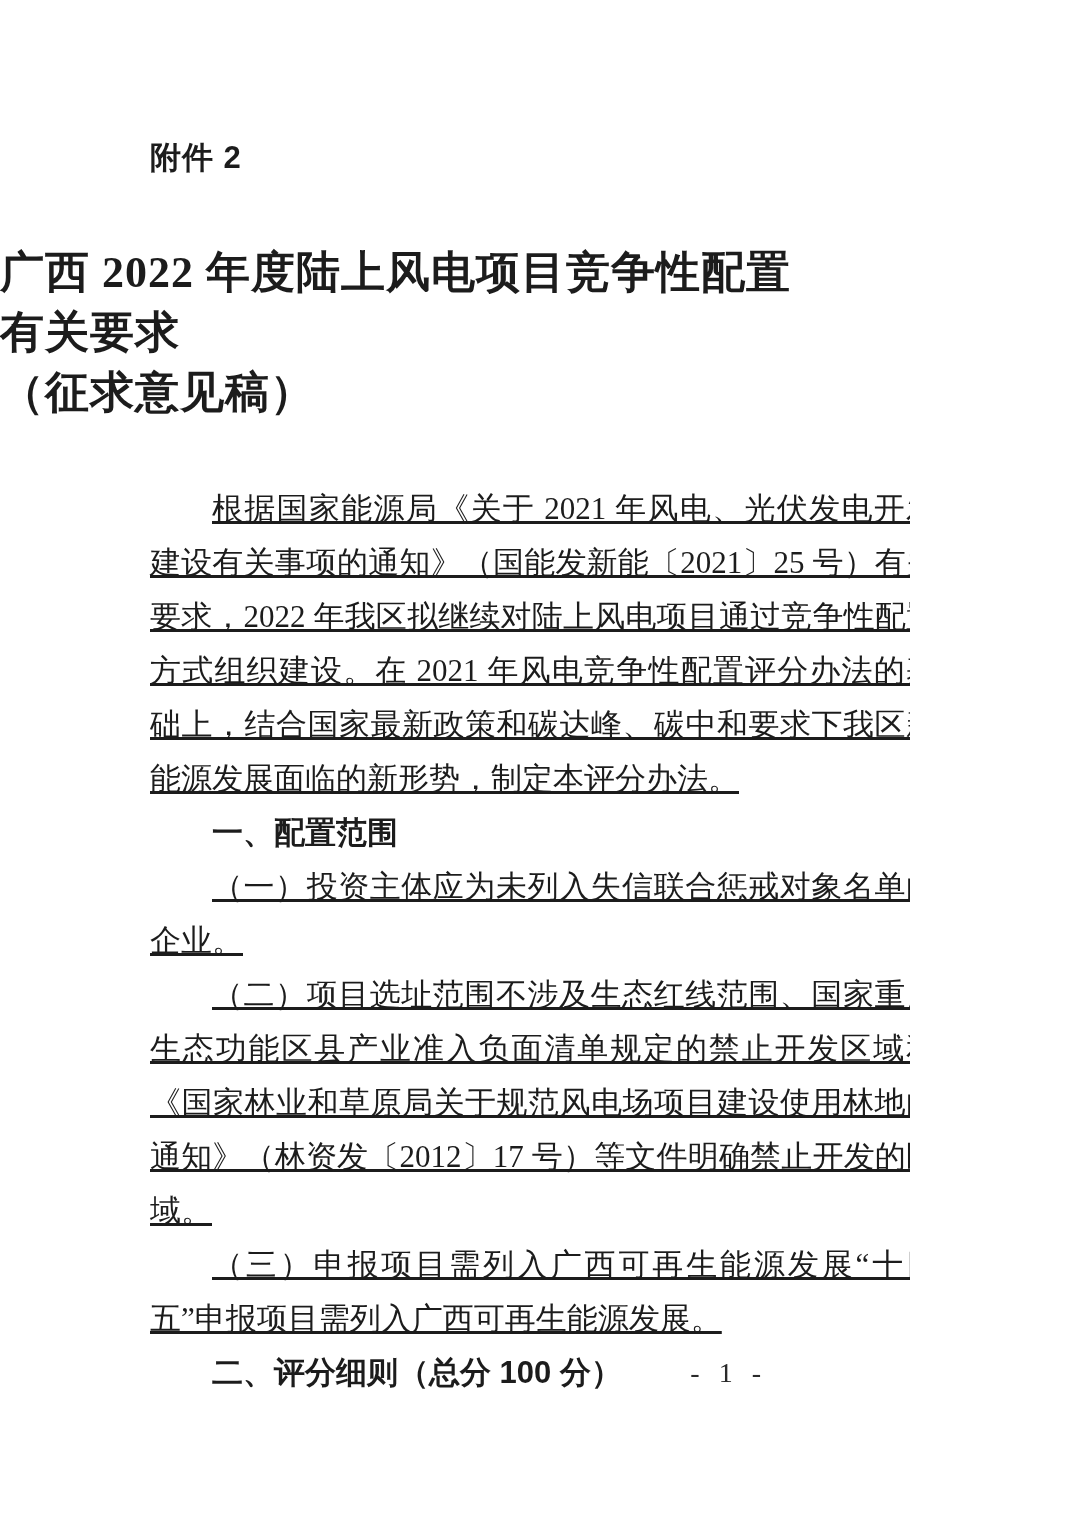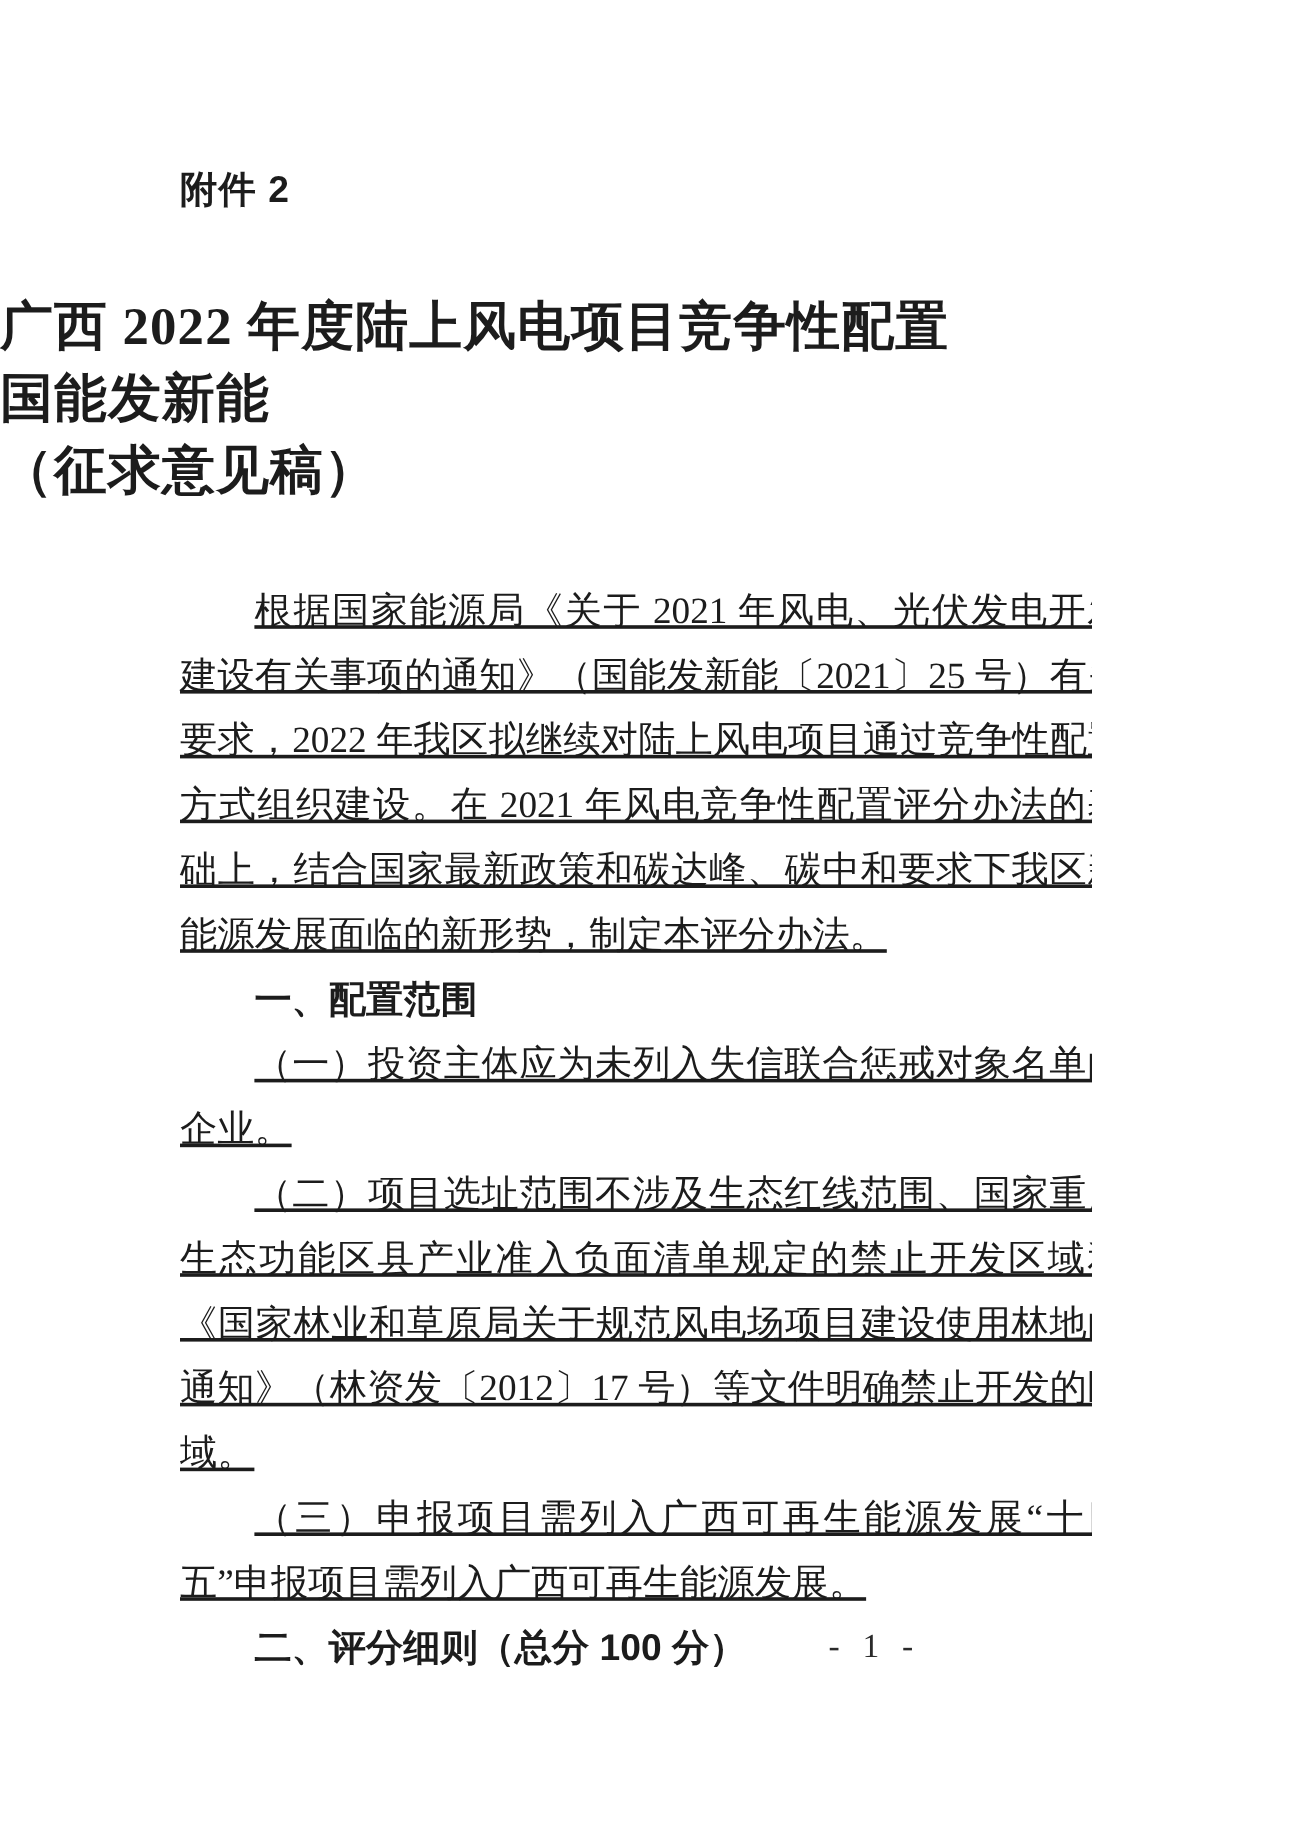--- a/index.html
+++ b/index.html
@@ -84,21 +84,21 @@
 </style>
 </head>
 <body>
 
 <div class="page">
 
   <div class="attachment-label">附件 2</div>
 
   <h1 class="doc-title">
     <span class="title-line">广西 2022 年度陆上风电项目竞争性配置</span>
-    <span class="title-line">国能发新能</span>
+    <span class="title-line">有关要求</span>
     <span class="title-line">（征求意见稿）</span>
   </h1>
 
   <div class="doc-body">
     <p class="para">根据国家能源局《关于 2021 年风电、光伏发电开发建设有关事项的通知》（国能发新能〔2021〕25 号）有关要求，2022 年我区拟继续对陆上风电项目通过竞争性配置方式组织建设。在 2021 年风电竞争性配置评分办法的基础上，结合国家最新政策和碳达峰、碳中和要求下我区新能源发展面临的新形势，制定本评分办法。</p>
     <h2 class="section-heading">一、配置范围</h2>
     <p class="para">（一）投资主体应为未列入失信联合惩戒对象名单的企业。</p>
     <p class="para">（二）项目选址范围不涉及生态红线范围、国家重点生态功能区县产业准入负面清单规定的禁止开发区域和《国家林业和草原局关于规范风电场项目建设使用林地的通知》（林资发〔2012〕17 号）等文件明确禁止开发的区域。</p>
     <p class="para">（三）申报项目需列入广西可再生能源发展“十四五”申报项目需列入广西可再生能源发展。</p>
     <h2 class="section-heading">二、评分细则（总分 100 分）</h2>

